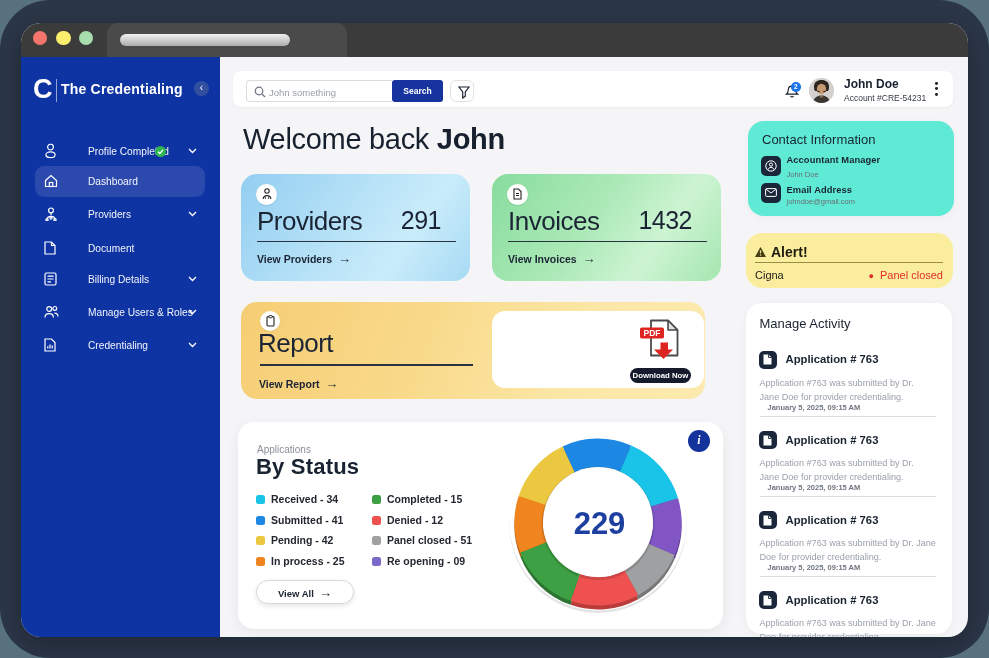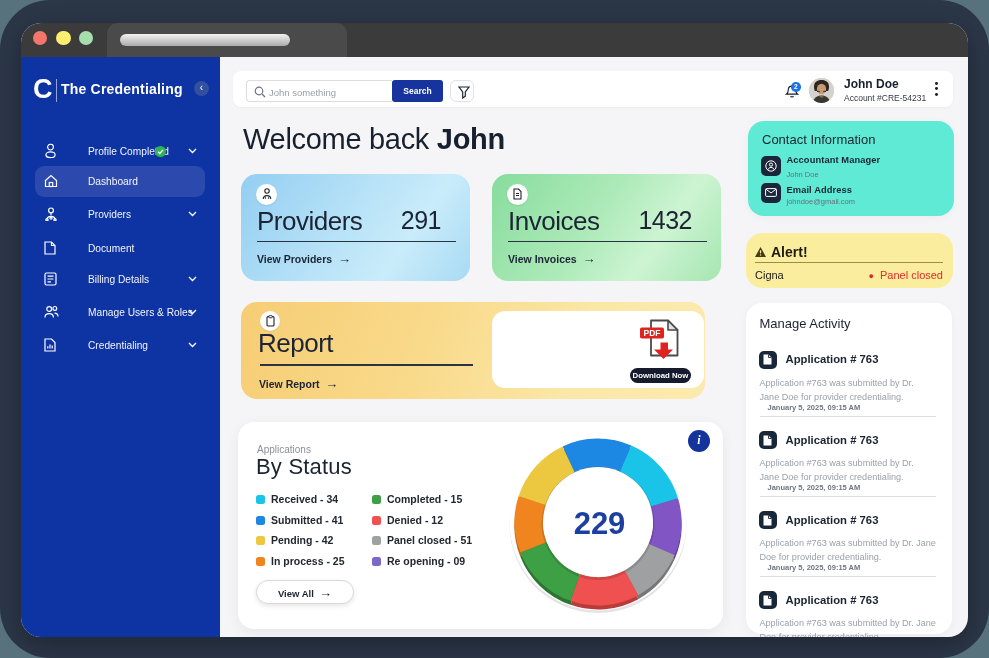--- a/index.html
+++ b/index.html
@@ -224,21 +224,21 @@
           <rect x="2" y="9.5" width="24" height="11" rx="1.8" fill="#dd2420"></rect>
           <text x="14" y="18.3" font-size="8.5" font-weight="bold" fill="#fff" text-anchor="middle" font-family="Liberation Sans">PDF</text>
           <path d="M22.5 24.5h7.5v7h5L25.5 41l-9.5-9.5h6.5z" fill="#dd2420"></path>
         </svg>
         <div style="position:absolute;left:138px;top:57px;width:61px;height:15.5px;background:#151b2c;border-radius:8px;color:#fff;font-size:7.8px;font-weight:600;text-align:center;line-height:15.5px">Download Now</div>
       </div>
     </div>
 
     <div class="card" style="left:18px;top:365px;width:485px;height:207px;background:#fff;box-shadow:0 4px 14px rgba(0,0,0,.06)">
       <div style="position:absolute;left:19px;top:22px;font-size:10px;color:#8a8f98">Applications</div>
-      <div style="position:absolute;left:18px;top:32px;font-size:22px;font-weight:400;color:#1a2332;letter-spacing:.2px">By Status</div>
+      <div style="position:absolute;left:18px;top:32px;font-size:22px;font-weight:700;color:#1a2332;letter-spacing:.2px">By Status</div>
       <div class="lg" style="left:18px;top:71px"><i style="background:#1ac4e8"></i>Received - 34</div>
       <div class="lg" style="left:18px;top:91.5px"><i style="background:#1d87e4"></i>Submitted - 41</div>
       <div class="lg" style="left:18px;top:112px"><i style="background:#ecc841"></i>Pending - 42</div>
       <div class="lg" style="left:18px;top:132.5px"><i style="background:#f0841f"></i>In process - 25</div>
       <div class="lg" style="left:134px;top:71px"><i style="background:#3ea044"></i>Completed - 15</div>
       <div class="lg" style="left:134px;top:91.5px"><i style="background:#ef5150"></i>Denied - 12</div>
       <div class="lg" style="left:134px;top:112px"><i style="background:#9fa0a2"></i>Panel closed - 51</div>
       <div class="lg" style="left:134px;top:132.5px"><i style="background:#7b68c9"></i>Re opening - 09</div>
       <div style="position:absolute;left:18px;top:158px;width:98px;height:24px;background:#fff;border:1px solid #d9d9d9;border-radius:12px;box-shadow:0 2px 5px rgba(0,0,0,.10);text-align:center;line-height:23px;font-size:9.5px;font-weight:700;color:#1a2332">View All&nbsp; <span class="ar">→</span></div>
       <div style="position:absolute;left:450px;top:8px;width:22px;height:22px;border-radius:50%;background:#14339b;color:#fff;text-align:center;line-height:21px;font-size:12px;font-weight:700;font-family:'Liberation Serif',serif;font-style:italic">i</div>

